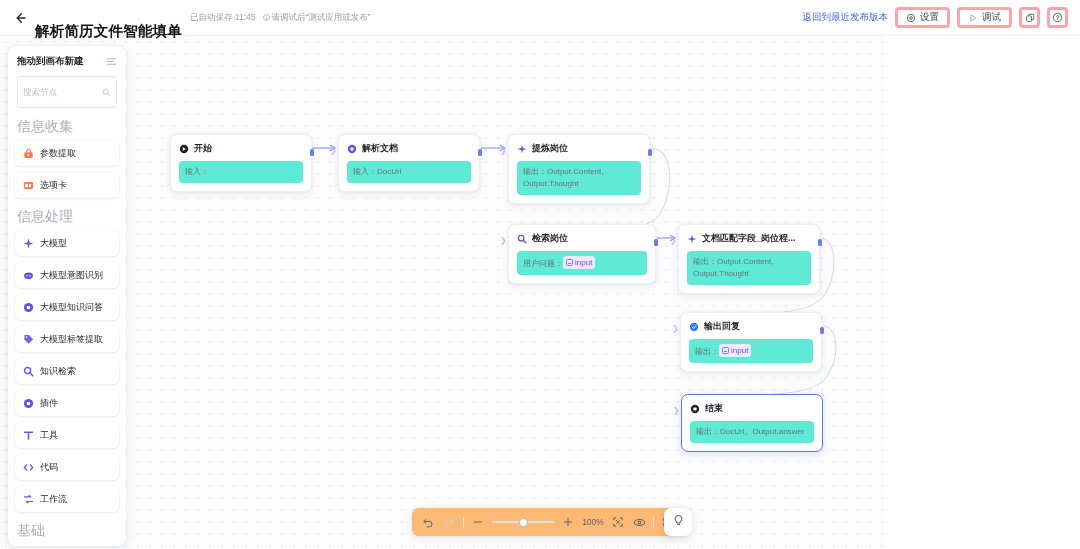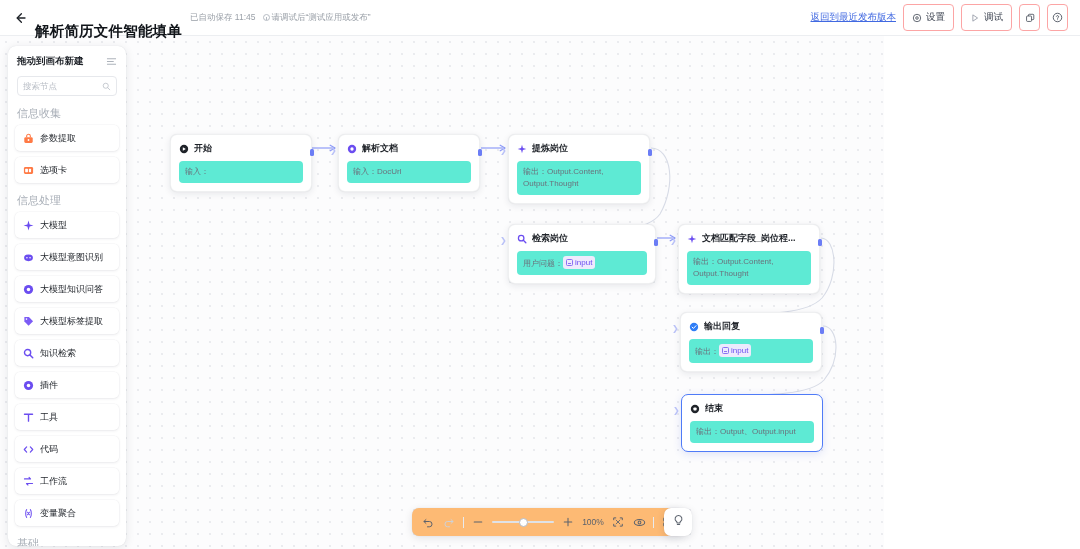--- a/index.html
+++ b/index.html
@@ -39,24 +39,24 @@
   }
   .hint-dot::after{
     content:""; position:absolute; left:2.5px; top:1.5px;
     width:1px; height:3px; background:#b6bcc4;
   }
   .header-right {
     margin-left: auto; display: flex; align-items: center; gap: 7px;
   }
   .link-restore {
     font-size: 9.5px; color: #4169e1; cursor: pointer;
-    text-decoration: underline; white-space: nowrap;
+    white-space: nowrap;
   }
   .hbtn {
-    height: 27px; border: 1px solid #fca5a5; border-radius: 4px;
+    height: 21px; border: 3px solid #fca5a5; border-radius: 4px;
     background: #fff; display: flex; align-items: center; justify-content: center;
     gap: 4px; padding: 0 8px; font-size: 9.5px; color: #3c4350; cursor: pointer;
     white-space: nowrap;
   }
   .hbtn.icon-only { width: 21px; padding: 0; }
   .hbtn svg { display: block; }
 
   
   .sidebar {
     position: absolute; left: 8px; top: 46px; width: 118px; height: 500px;
@@ -66,35 +66,35 @@
   }
   .sb-head {
     display: flex; align-items: center; padding: 9px 9px 4px 9px;
   }
   .sb-title { font-size: 9.5px; font-weight: bold; color: #1f2329; }
   .sb-collapse {
     margin-left: auto; width: 11px; height: 11px; cursor: pointer;
     color: #aab0b8; display: flex; align-items: center; justify-content: center;
   }
   .sb-search {
-    margin: 4px 9px 0 9px; height: 20px; border: 1px solid #e6e8ec;
+    margin: 4px 9px 0 9px; height: 32px; border: 1px solid #e6e8ec;
     border-radius: 4px; background: #fff; display: flex; align-items: center;
     padding: 0 5px; gap: 3px;
   }
   .sb-search input {
     border: none; outline: none; font-size: 8.5px; color: #1f2329;
     background: transparent; width: 100%; font-family: inherit;
   }
   .sb-search input::placeholder { color: #b9bec6; }
   .sb-search .mag { color: #b9bec6; flex: 0 0 9px; }
   .sb-scroll {
     margin-top: 6px; height: 455px; overflow: hidden; padding: 0 7px;
   }
   .sb-group-label {
-    font-size: 11px; color: #a8aeb7; padding: 4px 2px 4px 2px;
+    font-size: 14px; color: #a8aeb7; padding: 4px 2px 4px 2px;
   }
   .sb-item {
     height: 26px; border-radius: 5px; background: #fff;
     box-shadow: 0 1px 3px rgba(22,30,50,.075), 0 0 0 .5px rgba(22,30,50,.045);
     display: flex; align-items: center; padding: 0 8px; gap: 6px;
     margin-bottom: 6px; cursor: grab;
   }
   .sb-ico {
     width: 11px; height: 11px; flex: 0 0 11px;
     display: flex; align-items: center; justify-content: center;
@@ -378,21 +378,21 @@
     <div class="node-head">
       <span class="node-ico">
         <svg width="10" height="10" viewBox="0 0 12 12">
             <circle cx="6" cy="6" r="5" fill="#1f2329"></circle>
             <rect x="4.1" y="4.1" width="3.8" height="3.8" rx="1" fill="#fff"></rect>
           </svg>
       </span>
       <span class="node-title">结束</span>
     </div>
     <div class="node-body">
-      <span class="k">输出：</span><span class="v">Output、Output.input</span>
+      <span class="k">输出：</span><span class="v">DocUrl、Output.answer</span>
     </div>
   </div>
 </div>
 
 <div class="sidebar">
   <div class="sb-head">
     <span class="sb-title">拖动到画布新建</span>
     <span class="sb-collapse">
       <svg width="11" height="11" viewBox="0 0 12 12" fill="none">
         <path d="M1.5 3 H10.5 M1.5 6 H8 M1.5 9 H10.5" stroke="#aab0b8" stroke-width="1.05" stroke-linecap="round"></path>
@@ -504,29 +504,20 @@
       <span class="sb-label">代码</span>
     </div>
     <div class="sb-item">
       <span class="sb-ico">
         <svg width="11" height="11" viewBox="0 0 12 12" fill="none">
             <path d="M1.6 3.2 H8.2 L6.6 1.6 M10.4 8.2 H3.8 L5.4 9.8" stroke="#6b4df0" stroke-width="1.25" stroke-linecap="round" stroke-linejoin="round"></path>
           </svg>
       </span>
       <span class="sb-label">工作流</span>
     </div>
-    <div class="sb-item">
-      <span class="sb-ico">
-        <svg width="11" height="11" viewBox="0 0 12 12" fill="none">
-            <path d="M4 1.8 C2.6 3.2 2.6 8.8 4 10.2 M8 1.8 C9.4 3.2 9.4 8.8 8 10.2" stroke="#6b4df0" stroke-width="1.15" stroke-linecap="round"></path>
-            <path d="M5 4.6 L7 7.4 M7 4.6 L5 7.4" stroke="#6b4df0" stroke-width="1.15" stroke-linecap="round"></path>
-          </svg>
-      </span>
-      <span class="sb-label">变量聚合</span>
-    </div>
 
     <div class="sb-group-label">基础</div>
 
   </div>
 </div>
 
 <div class="toolbar">
   <div class="tb-btn">
     <svg width="12" height="12" viewBox="0 0 14 14" fill="none">
       <path d="M4.6 4.2 L2.2 6.4 L4.6 8.6" stroke="#5b626d" stroke-width="1.15" stroke-linecap="round" stroke-linejoin="round"></path>

